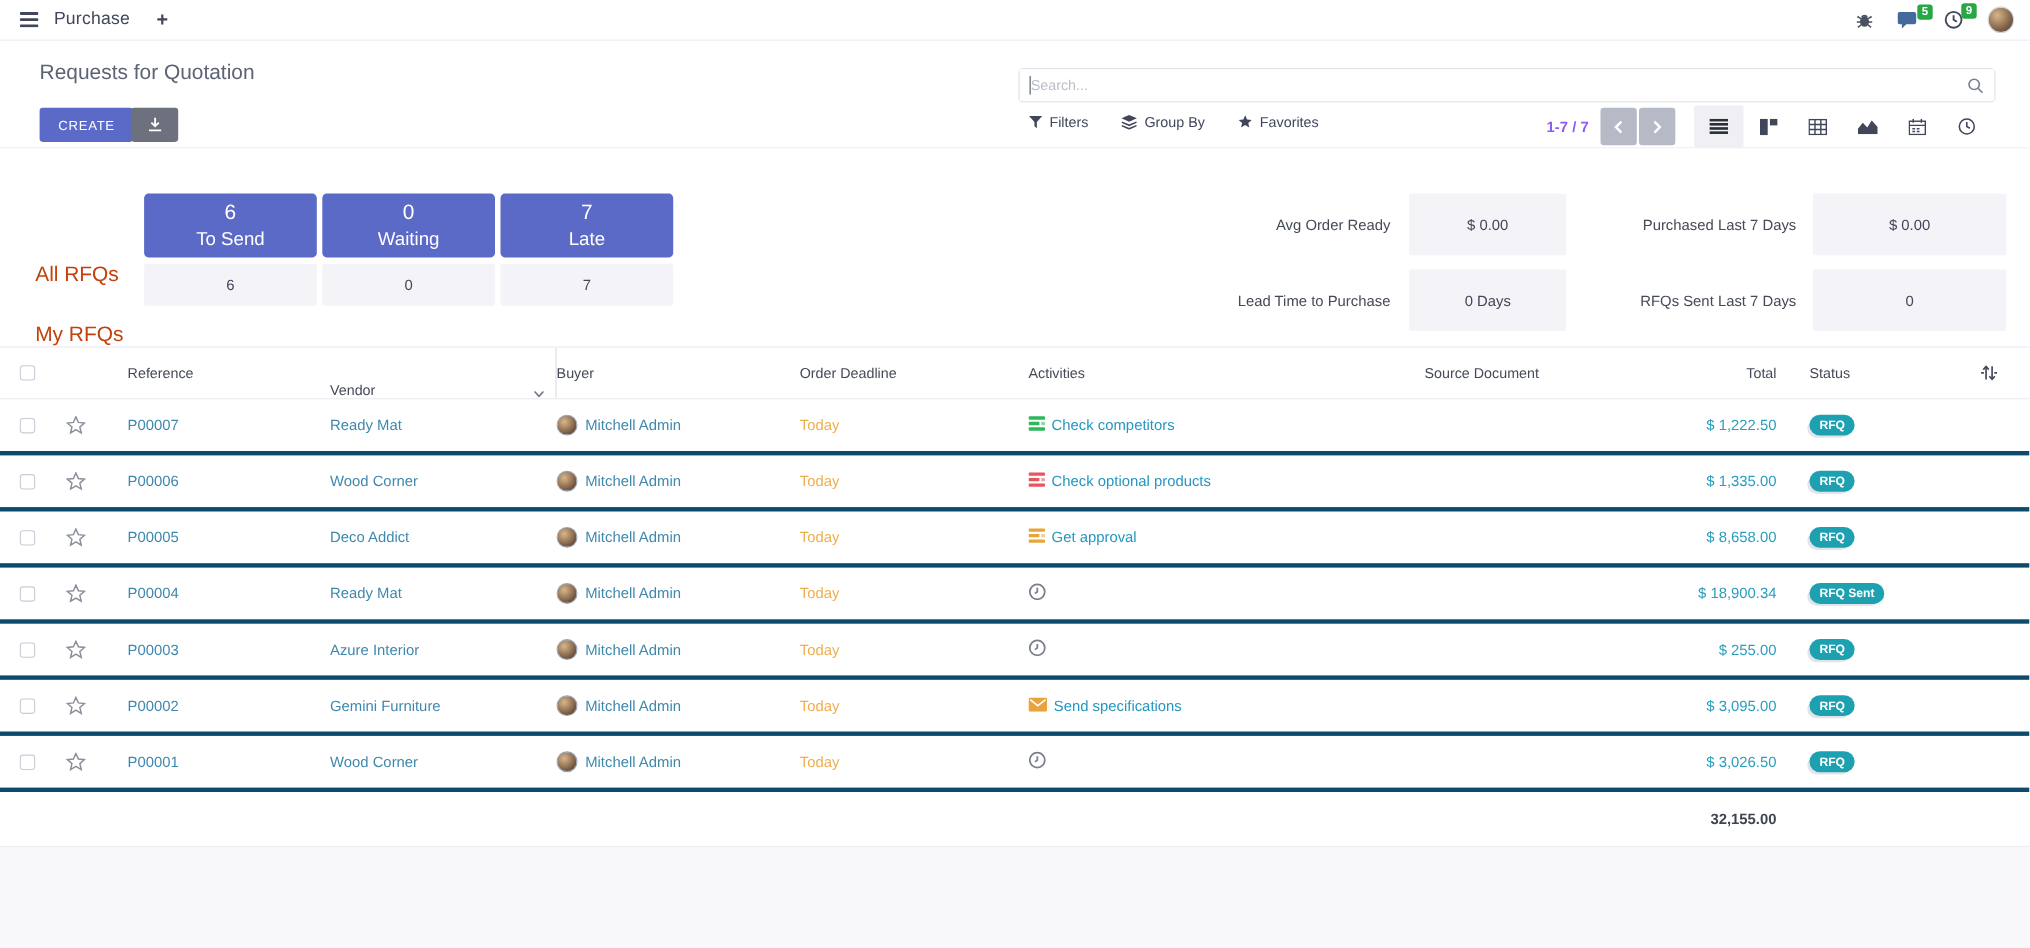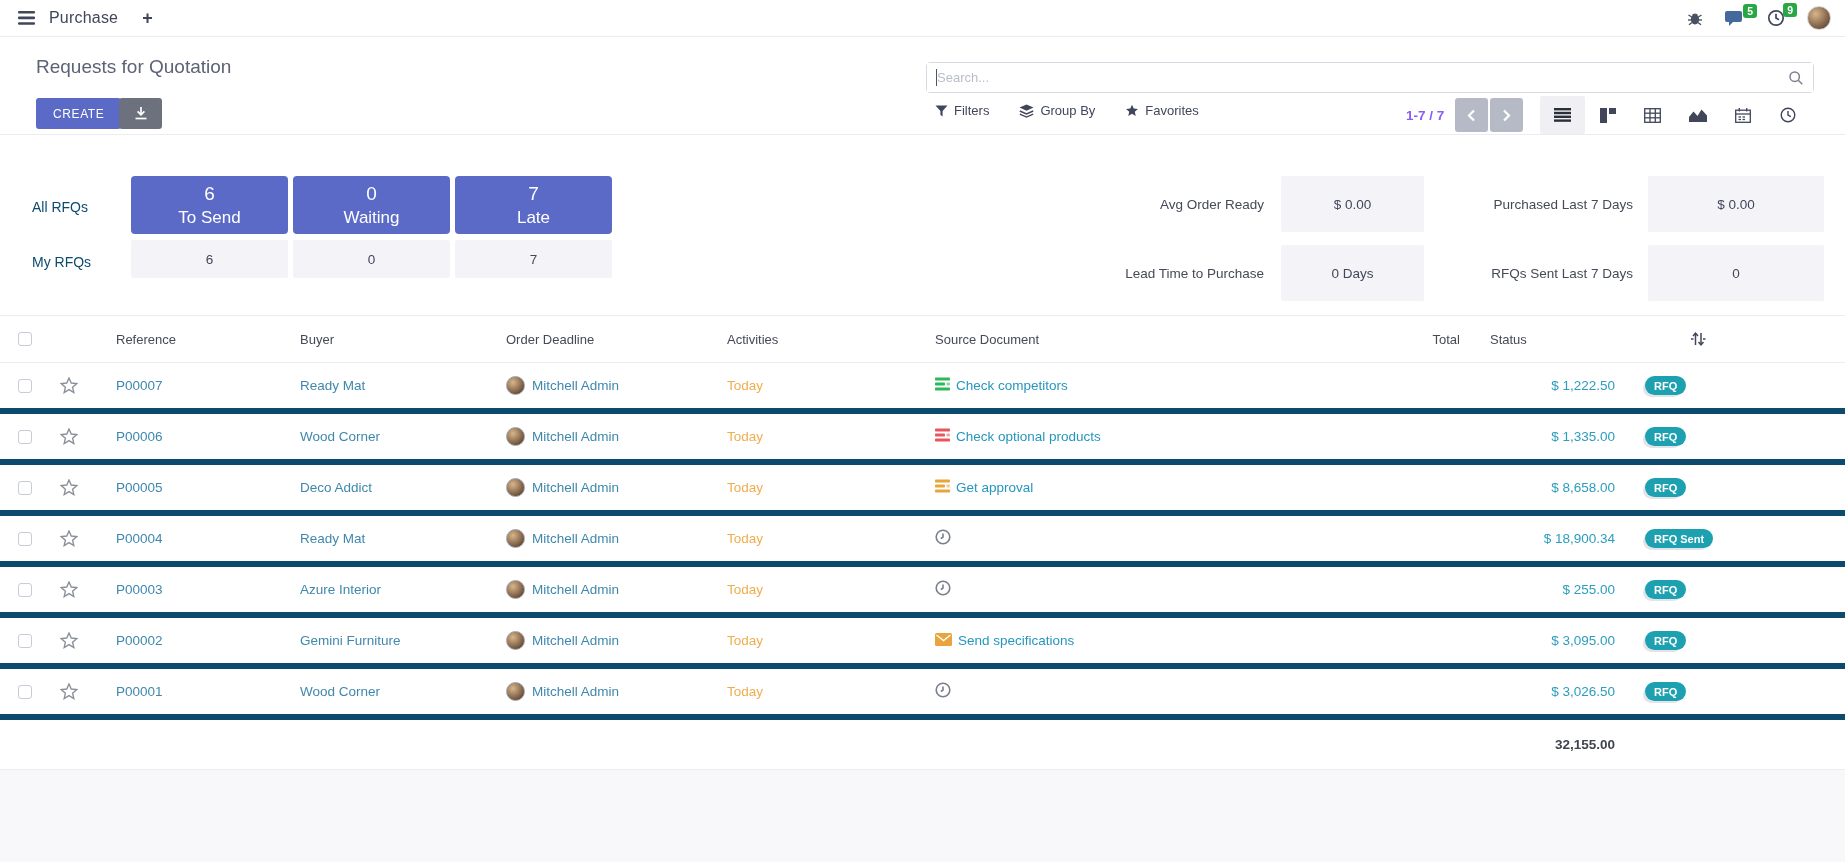--- a/index.html
+++ b/index.html
@@ -41,41 +41,41 @@
   .pager { position:absolute; left:1406px; top:61px; display:flex; align-items:center; }
   .pager-text { font-size:13.5px; color:#8b5cf6; margin-right:9px;font-weight:bold; }
   .pager-btn { width:33px; height:34px; background:#b6bac6; border:none; border-radius:3px;
                display:flex; align-items:center; justify-content:center; cursor:pointer; margin-left:2px; }
   .view-switcher { position:absolute; left:1540px; top:59px; display:flex; }
   .vs-btn { width:45px; height:38px; display:flex; align-items:center; justify-content:center; cursor:pointer; color:#41465a; }
   .vs-btn.active { background:#f0f0f4; border-radius:2px; }
 
   
   .dashboard { position:absolute; top:135px; left:0; width:1845px; height:180px; background:#fff; }
-  .dash-label { position:absolute; font-size:14px; color:#0c4a6e; }
+  .dash-label { position:absolute; font-size:19px; color:#c2410c;margin-top:40px; }
   .stat-btn { position:absolute; width:157px; height:58px; background:#5b69c7; border:none; border-radius:4px;
               color:#fff; cursor:pointer; font-family:"Liberation Sans",sans-serif;
               display:flex; flex-direction:column; align-items:center; justify-content:center; gap:3px; }
   .stat-num { font-size:19px; }
   .stat-sub { font-size:17px; }
   .stat-my  { position:absolute; width:157px; height:38px; background:#f4f4f8; border-radius:2px;
               display:flex; align-items:center; justify-content:center; font-size:13.5px; color:#41465a; }
   .kpi-label { position:absolute; font-size:13.5px; color:#454a57; text-align:right;
                display:flex; align-items:center; justify-content:flex-end; }
   .kpi-box { position:absolute; background:#f4f4f8; border-radius:2px; display:flex; align-items:center;
              justify-content:center; font-size:13.5px; color:#41465a; }
 
   
   .listview { position:absolute; top:315px; left:0; width:1845px; background:#fff; }
   .trow, .thead, .tfoot { display:grid; padding-left:18px;
       grid-template-columns:42px 56px 184px 206px 221px 208px 360px 175px 155px 145px 1fr;
       align-items:center; }
   .thead { height:48px; border-top:1px solid #ececf1; border-bottom:1px solid #ececf1;
            font-size:13px; color:#454a57; }
-  .trow { height:51px; border-bottom:6px solid #0c4a6e; font-size:13.5px; }
+  .trow { height:51px; border-bottom:4px solid #0c4a6e; font-size:13.5px; }
   .tfoot { height:50px; border-bottom:1px solid #ececf1; font-size:13.5px; }
   .hcell { display:flex; align-items:flex-end; }
   .h-vendor { justify-content:space-between; align-self:stretch; border-right:1px solid #dcdce4; padding-right:10px; }
   .h-total, .c-total { justify-content:flex-end; text-align:right; padding-right:10px; }
   .h-status, .c-status { padding-left:20px; }
   .h-settings { justify-content:center; }
   .checkbox { width:14px; height:14px; border:1px solid #c8ccd6; border-radius:3px; background:#fff;
               display:inline-block; cursor:pointer; }
   .cell { display:flex; align-items:center; }
   .link { color:#3f88ad; }
@@ -303,20 +303,26 @@
 <div class="listview">
 
   <div class="thead">
     <div class="hcell">
         <span class="checkbox"></span>
       </div>
     <div class="hcell"></div>
     <div class="hcell">
         <span>Reference</span>
       </div>
+    <div class="hcell h-vendor">
+      <span>Vendor</span>
+      <svg width="10" height="7" viewBox="0 0 10 7" fill="none" stroke="#6f7480" stroke-width="1.4">
+          <polyline points="1,1 5,5.3 9,1"></polyline>
+        </svg>
+    </div>
     <div class="hcell">
         <span>Buyer</span>
       </div>
     <div class="hcell">
         <span>Order Deadline</span>
       </div>
     <div class="hcell">
         <span>Activities</span>
       </div>
     <div class="hcell">

